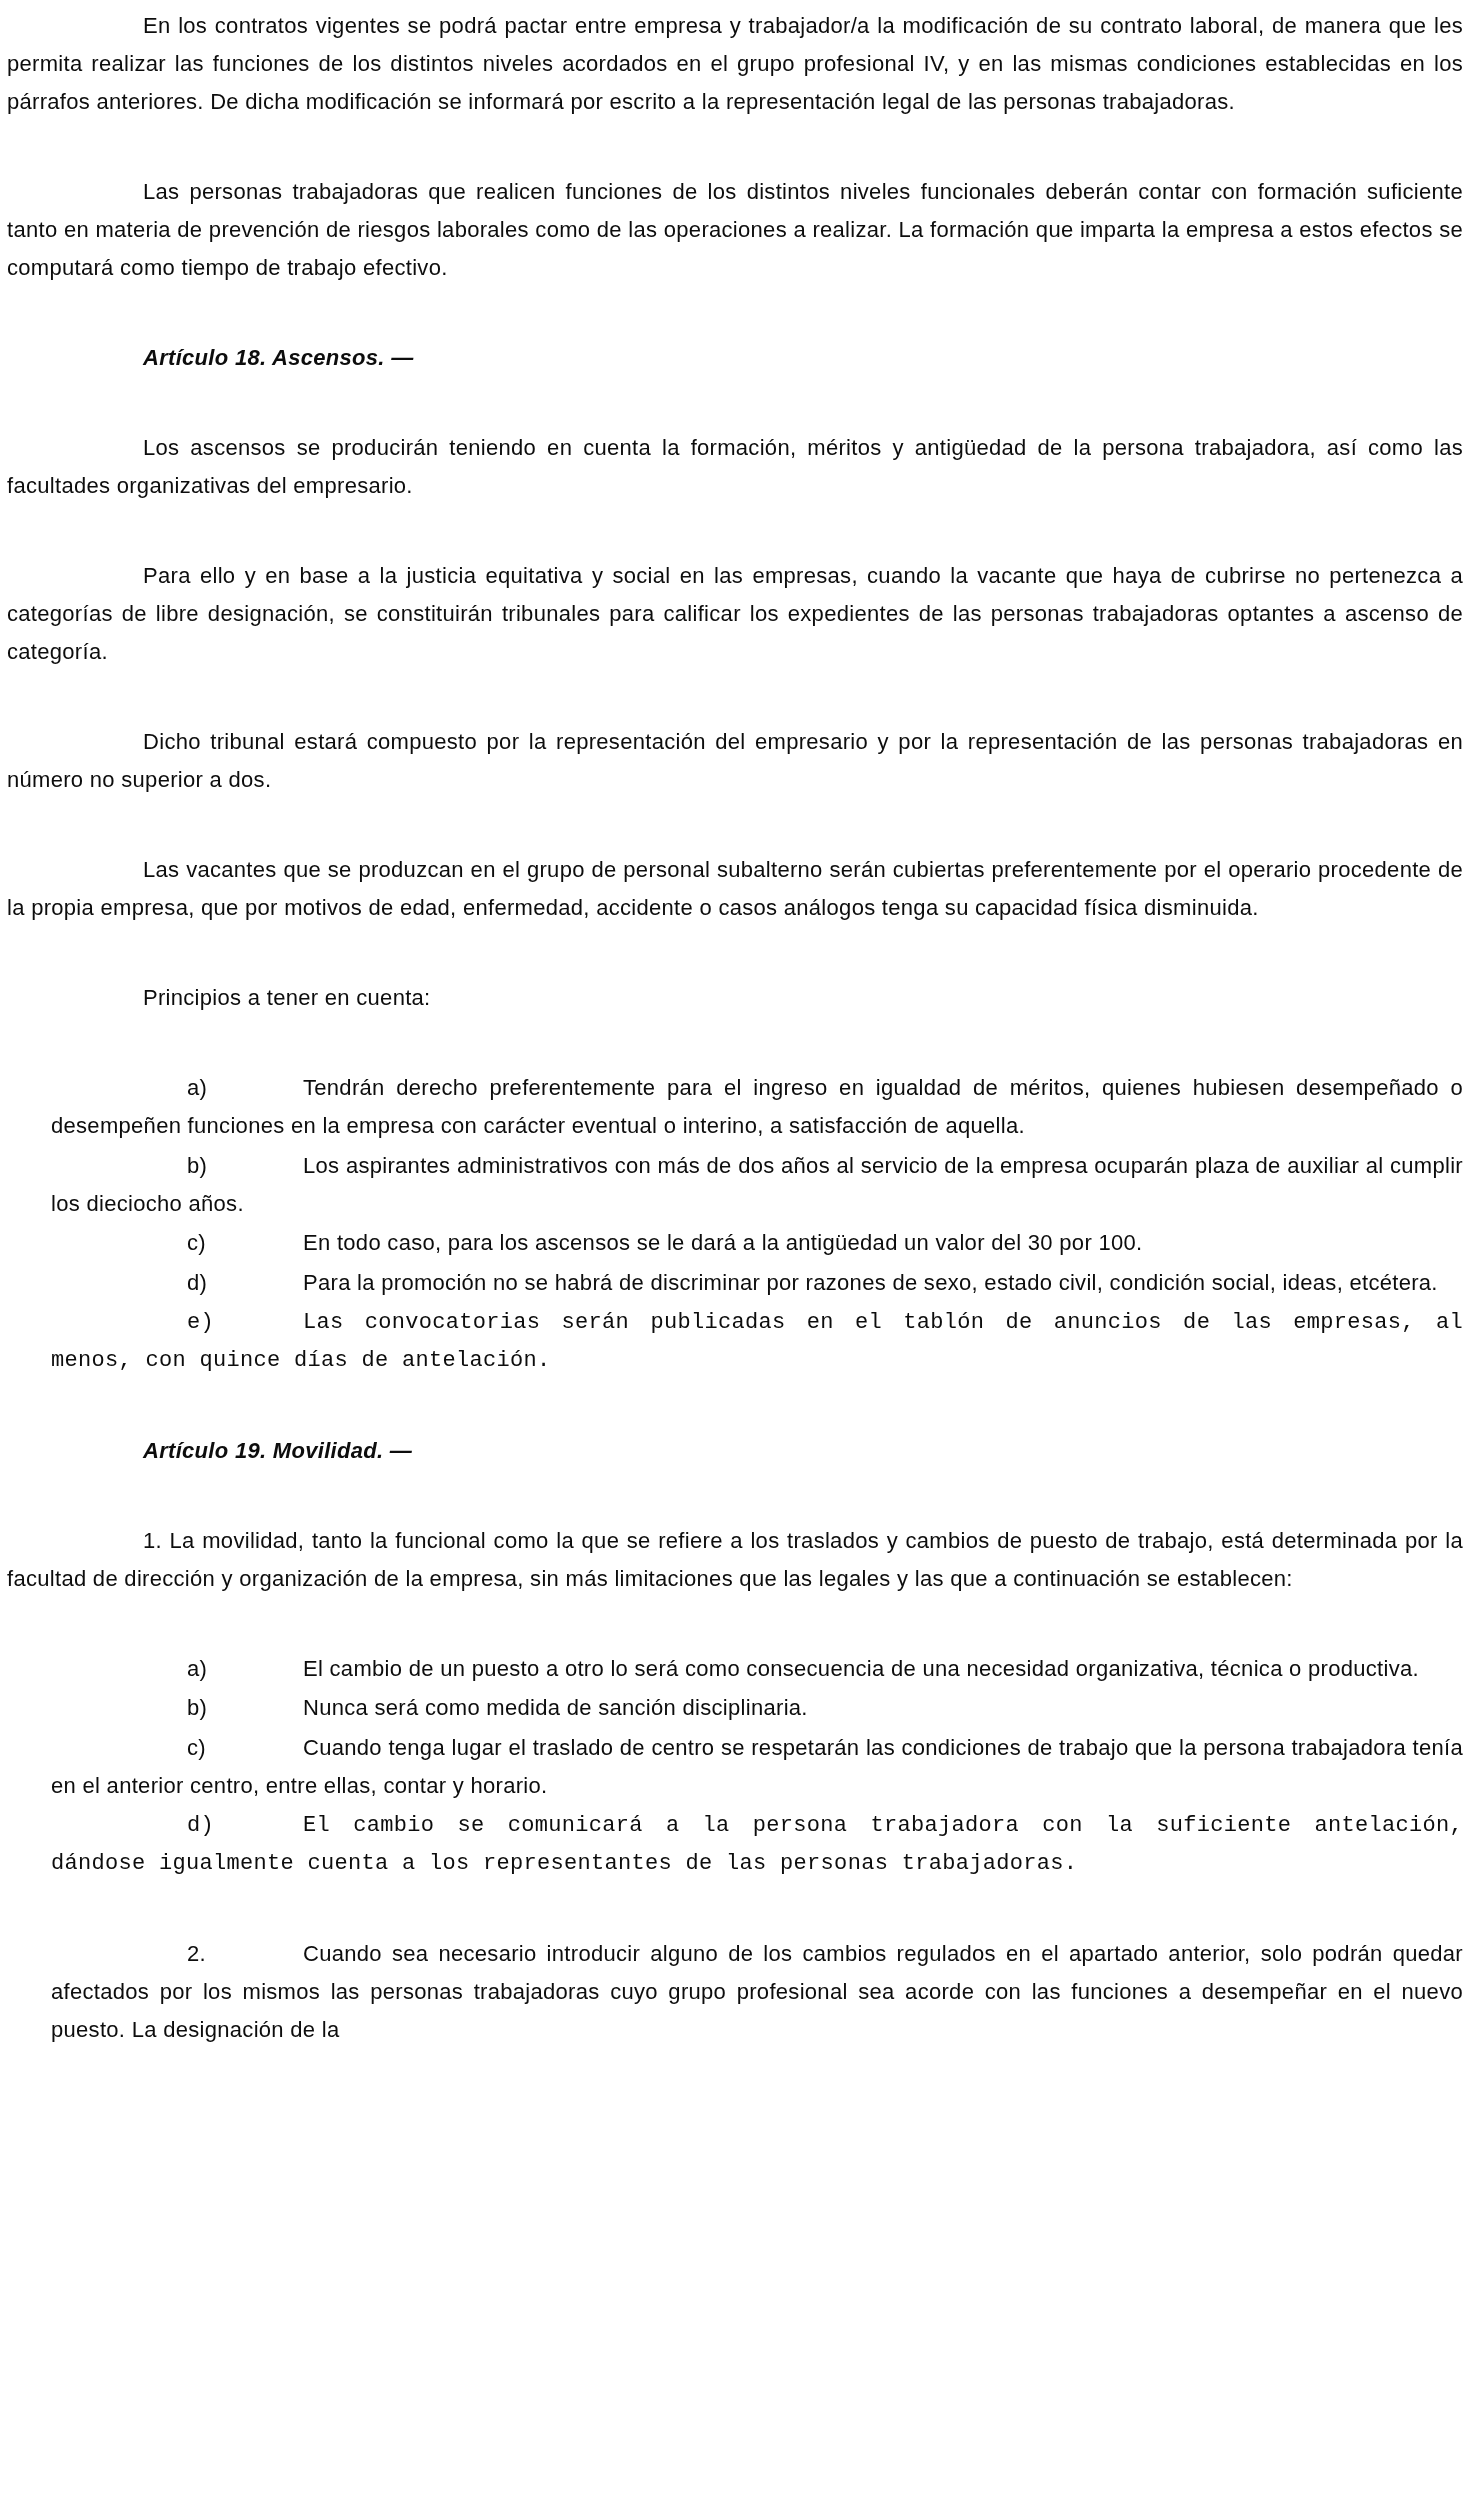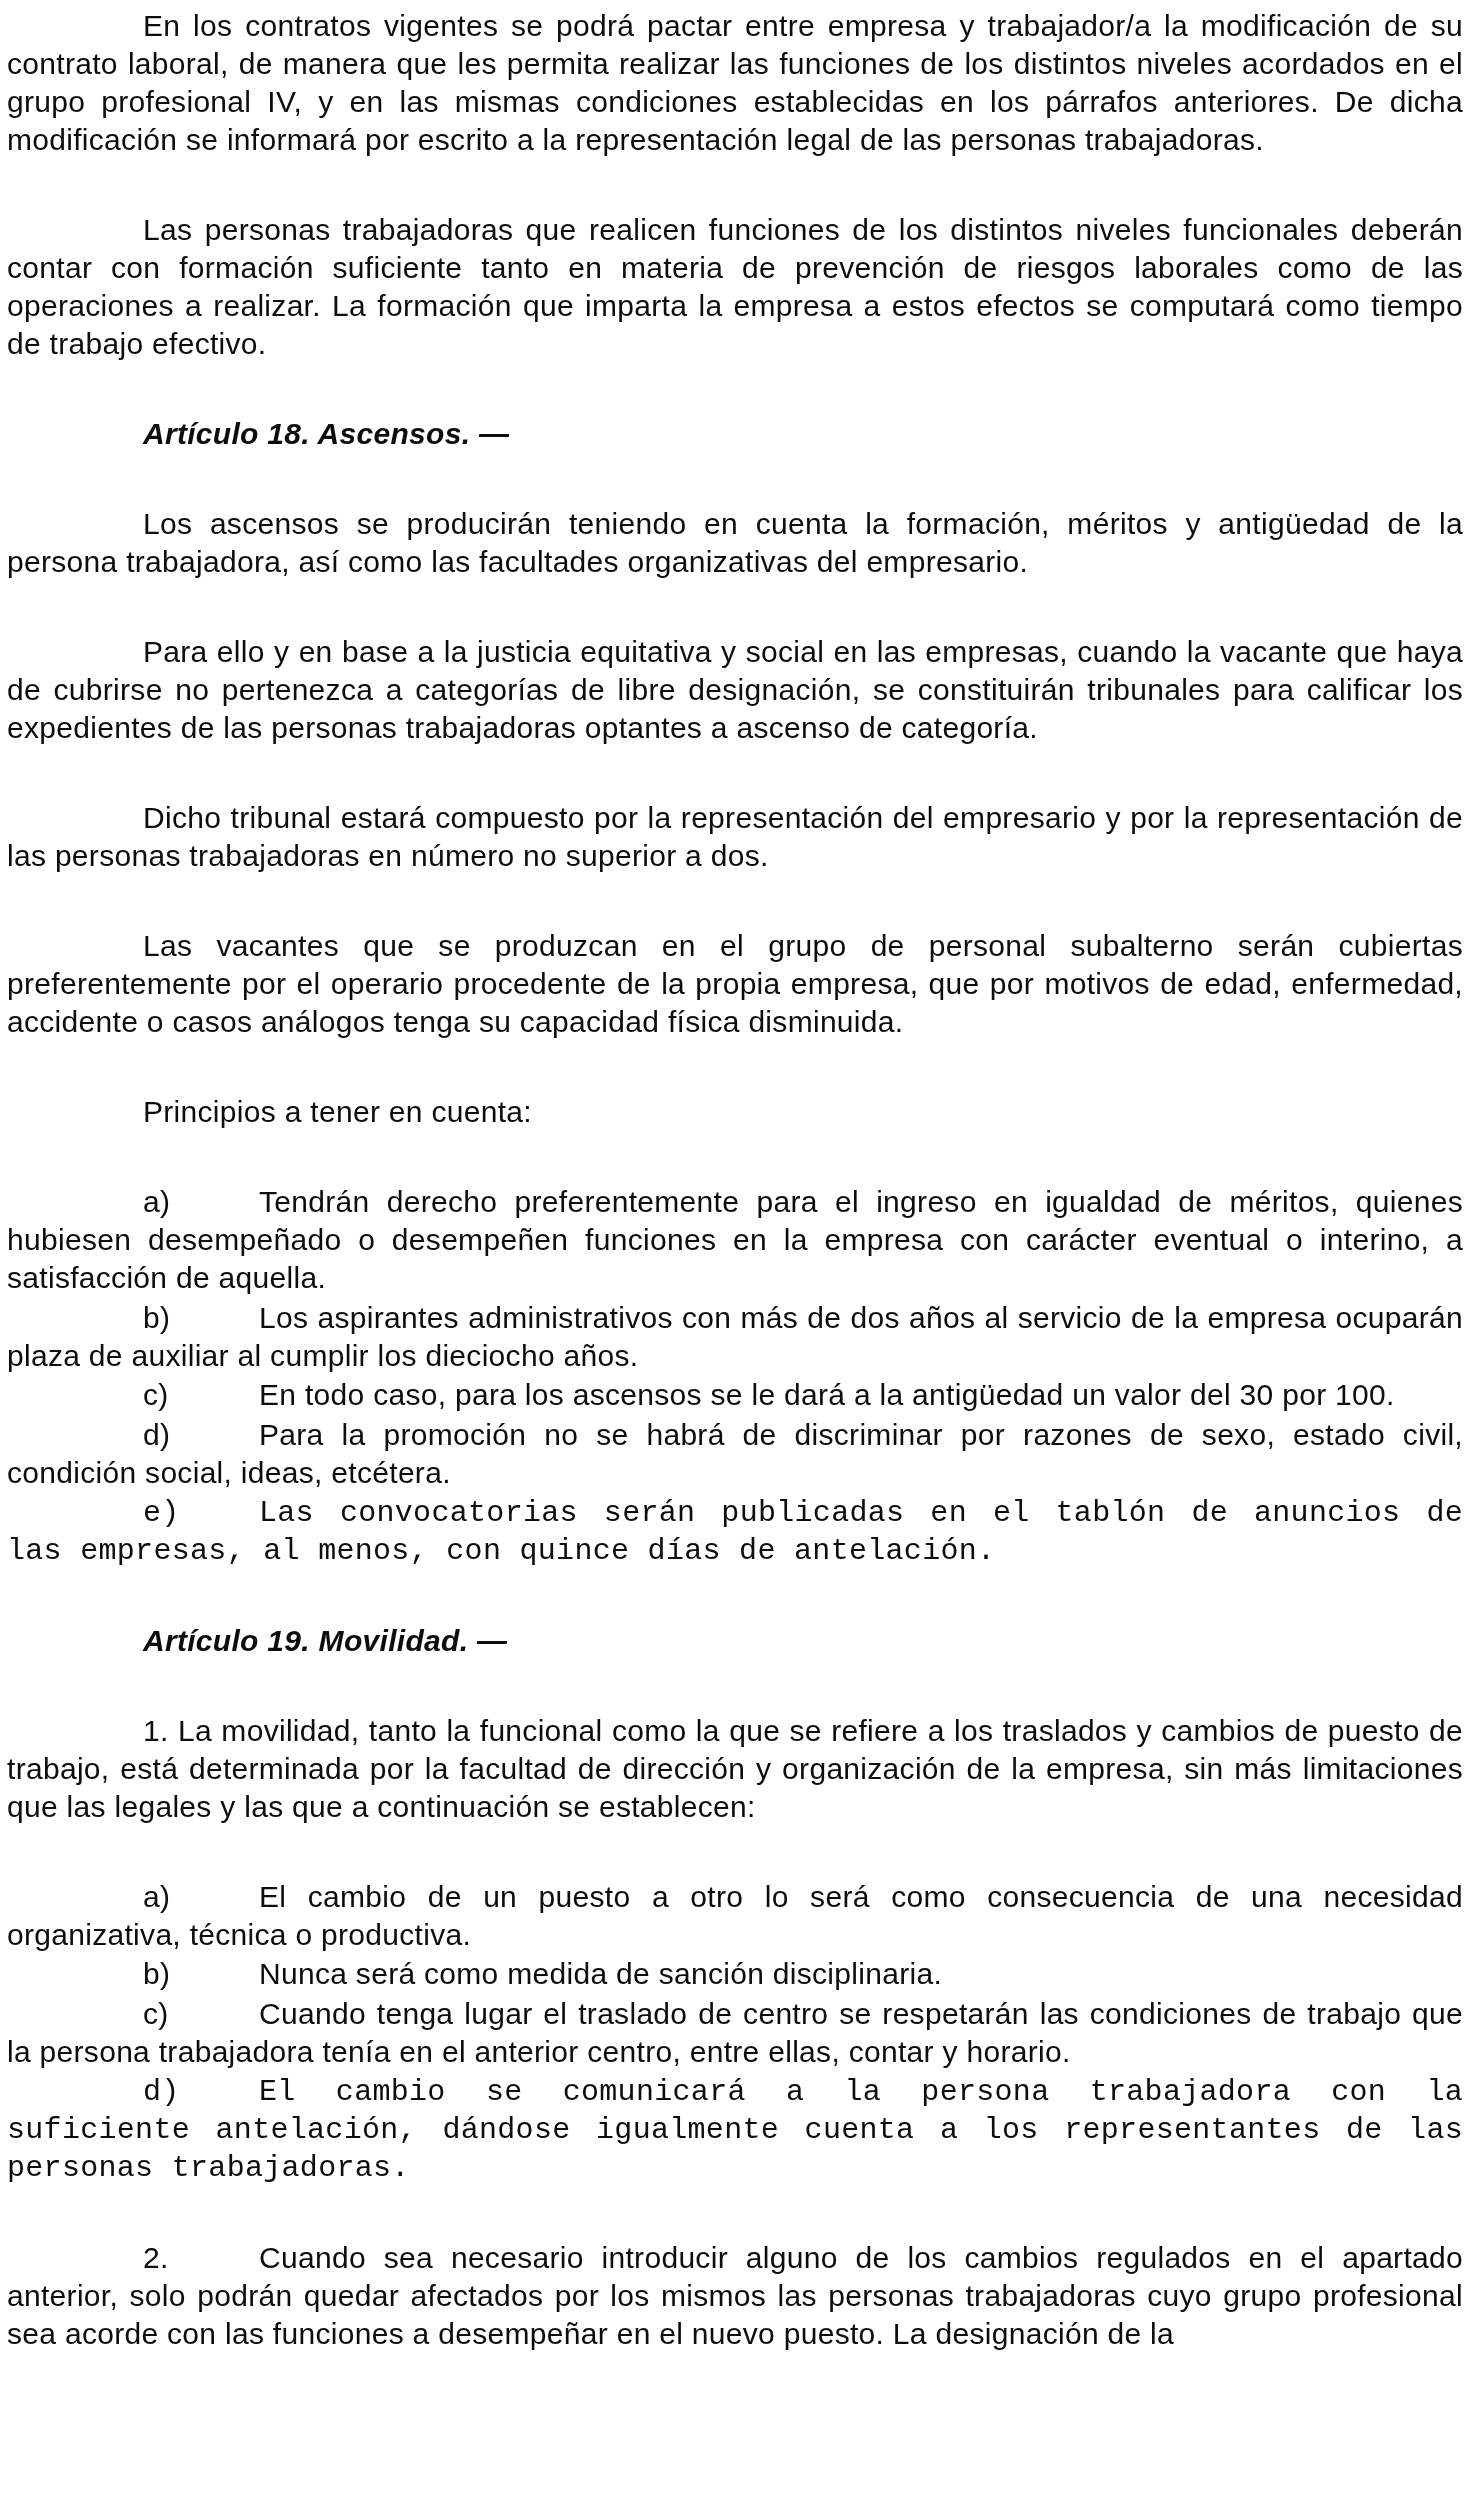--- a/index.html
+++ b/index.html
@@ -11,37 +11,38 @@
     width: 1470px;
     height: 2512px;
     overflow: hidden;
     box-sizing: border-box;
     padding: 7px 7px 0 7px;
   }
   .doc {
     width: 100%;
     color: #0d0d0d;
     font-family: "Liberation Sans", "DejaVu Sans", sans-serif;
-    font-size: 30px;
+    font-size: 22px;
     line-height: 38px;
     letter-spacing: 0.3px;
     text-align: justify;
     text-justify: inter-word;
   }
   .block {
     margin: 0 0 52px 0;
     text-indent: 136px;
   }
   .heading {
     font-weight: bold;
     text-align: left;
     font-style: italic;
   }
   .li {
     margin-bottom: 1.7px;
+    margin-left: 44px;
   }
   .li-end {
     margin-bottom: 52px;
     font-family: Liberation Mono, monospace;
   }
   .marker {
     display: inline-block;
     width: 116px;
     text-indent: 0;
     text-align: left;

